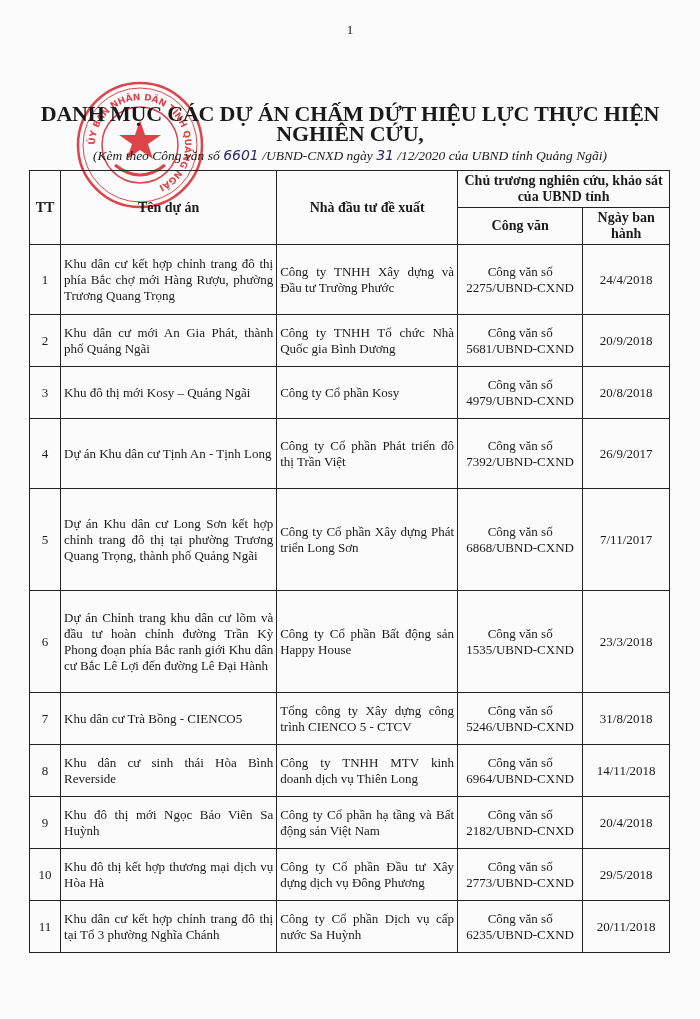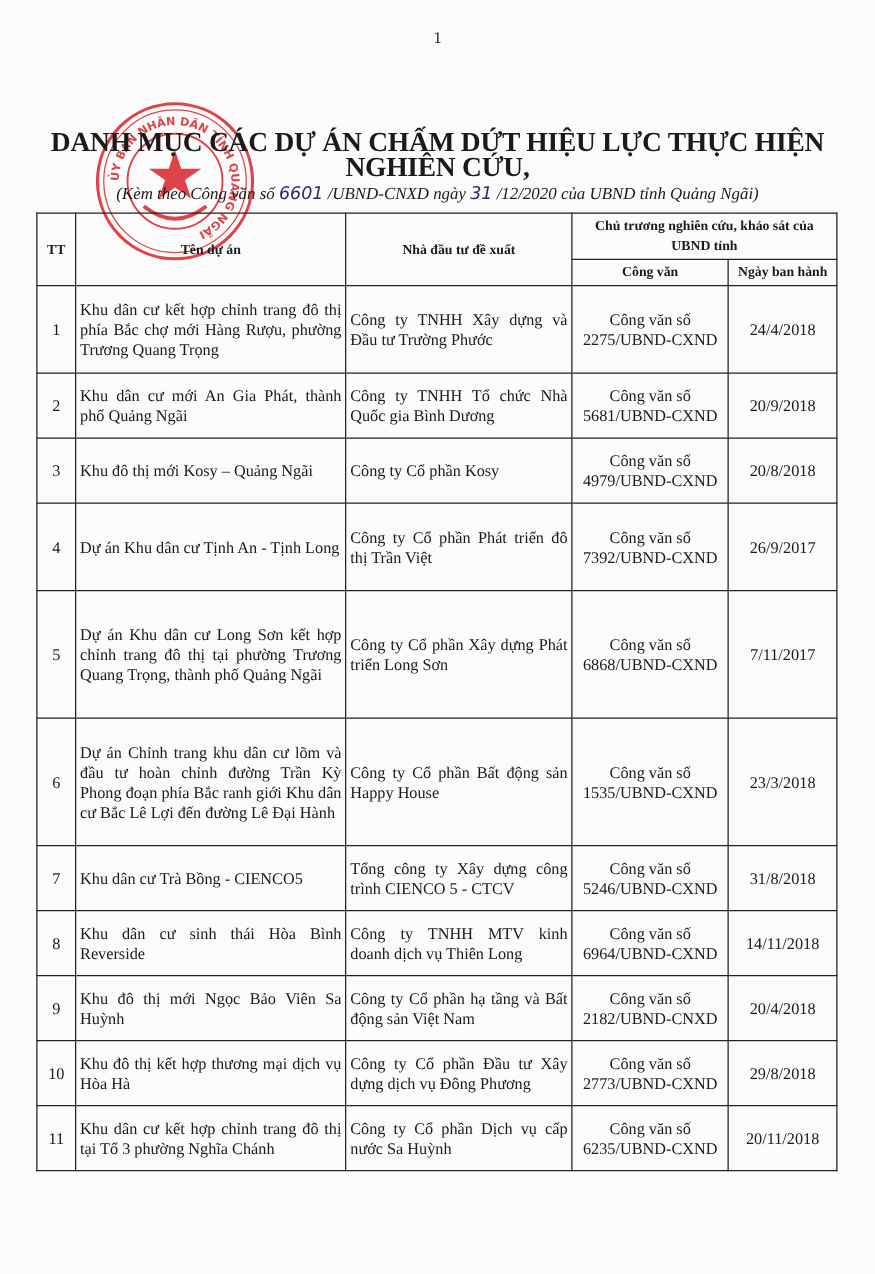--- a/index.html
+++ b/index.html
@@ -16,21 +16,21 @@
     position: absolute; top: 147px; left: 0; width: 700px; text-align: center;
     font-style: italic; font-size: 13.5px;
   }
   .hand { font-family: "DejaVu Sans", sans-serif; font-style: italic; font-size: 14px; color: #2a2a6a; }
   .stamp { position: absolute; left: 75px; top: 80px; width: 130px; height: 130px; opacity: 0.85; }
   table.grid {
     position: absolute; left: 29px; top: 170px; width: 641px;
     border-collapse: collapse; font-size: 13px; line-height: 16px;
   }
   .grid td, .grid th { border: 1.3px solid #222; padding: 2px 3px; vertical-align: middle; }
-  .grid th { font-weight: bold; font-size: 11px; text-align: center; }
+  .grid th { font-weight: bold; font-size: 14px; text-align: center; }
   .c-tt { width: 22px; text-align: center; }
   .c-name { width: 195px; text-align: justify; margin-left: 24px; }
   .c-inv { width: 162px; text-align: justify; }
   .c-doc { width: 110px; text-align: center; }
   .c-date { width: 74px; text-align: center; }
 </style>
 </head>
 <body>
 
 <div class="page-num">1</div>
@@ -162,21 +162,21 @@
         <td class="c-date">20/4/2018</td>
       </tr>
       <tr style="height: 52px;">
         <td class="c-tt">10</td>
         <td class="c-name">Khu đô thị kết hợp thương mại dịch vụ Hòa Hà</td>
         <td class="c-inv">Công ty Cổ phần Đầu tư Xây dựng dịch vụ Đông Phương</td>
         <td class="c-doc">
           <div>Công văn số</div>
           <div>2773/UBND-CXND</div>
         </td>
-        <td class="c-date">29/8/2018</td>
+        <td class="c-date">29/5/2018</td>
       </tr>
       <tr style="height: 52px;">
         <td class="c-tt">11</td>
         <td class="c-name">Khu dân cư kết hợp chỉnh trang đô thị tại Tổ 3 phường Nghĩa Chánh</td>
         <td class="c-inv">Công ty Cổ phần Dịch vụ cấp nước Sa Huỳnh</td>
         <td class="c-doc">
           <div>Công văn số</div>
           <div>6235/UBND-CXND</div>
         </td>
         <td class="c-date">20/11/2018</td>

